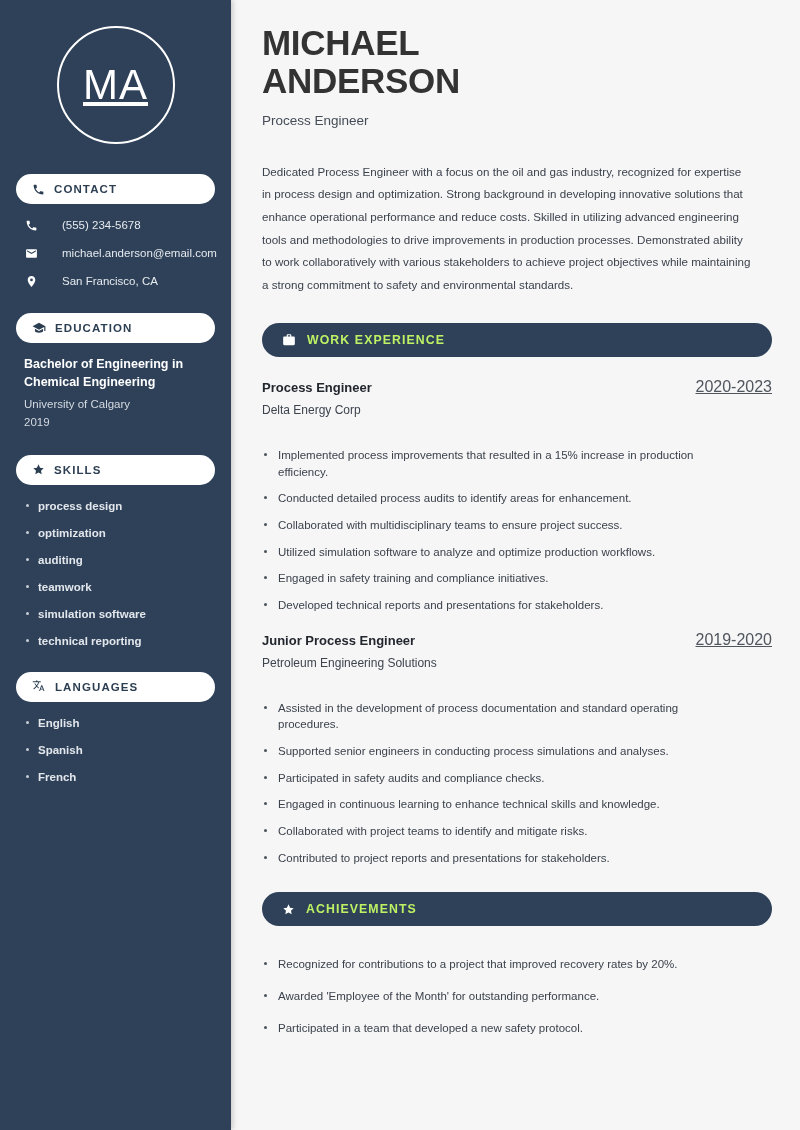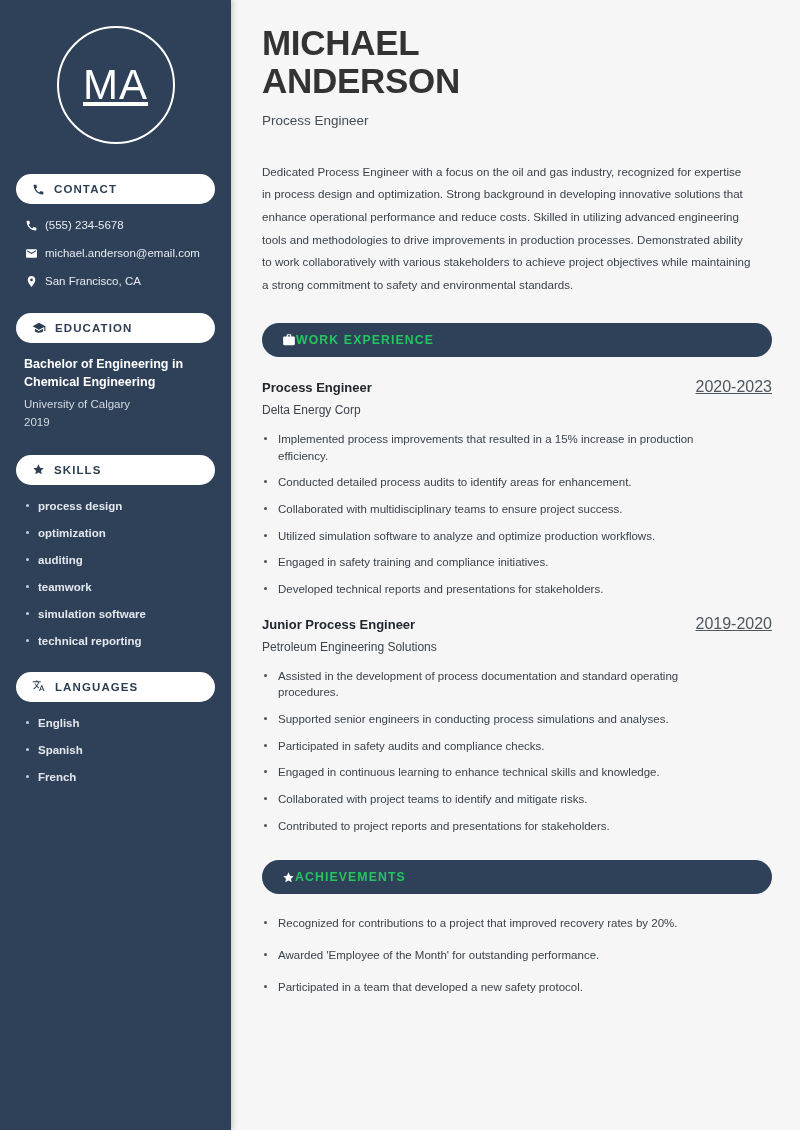--- a/index.html
+++ b/index.html
@@ -73,21 +73,21 @@
   .pill-light .ic { display: flex; align-items: center; }
   .pill-light svg { display: block; }
 
   .side-block { margin-bottom: 24px; }
   .side-block.first { margin-top: 0; }
 
   .contact-list { margin-top: 14px; padding-left: 8px; }
   .contact-row {
     display: flex;
     align-items: center;
-    gap: 7px;
+    gap: 24px;
     font-size: 11.5px;
     color: #e6eaee;
     margin-bottom: 13px;
     line-height: 1.3;
   }
   .contact-row .ic { width: 14px; display: flex; justify-content: center; flex: 0 0 14px; }
   .contact-row svg { display: block; }
 
   .edu-body { margin-top: 13px; padding-left: 8px; }
   .edu-degree {
@@ -147,25 +147,26 @@
   .summary {
     margin-top: 33px;
     font-size: 11.6px;
     line-height: 1.96;
     color: #3b424b;
     max-width: 490px;
   }
 
   .pill-dark {
     background: #2e4159;
-    color: #22c55e;
+    color: #bef264;
     border-radius: 999px;
     height: 34px;
     display: flex;
     align-items: center;
+    gap: 11px;
     padding: 0 20px;
     font-size: 12.3px;
     font-weight: bold;
     letter-spacing: 1.1px;
     margin-top: 26px;
     margin-bottom: 21px;
   }
   .pill-dark .ic { display: flex; align-items: center; }
   .pill-dark svg { display: block; }
 
@@ -185,21 +186,21 @@
     color: #50565e;
     white-space: nowrap;
     text-decoration: underline;
   }
   .job-company {
     margin-top: 7px;
     font-size: 12px;
     color: #3d444d;
   }
 
-  .main-ul { list-style: none; margin-top: 14px; }
+  .main-ul { list-style: none; margin-top: 30px; }
   .main-ul li {
     position: relative;
     font-size: 11.5px;
     line-height: 1.45;
     color: #3b424b;
     padding-left: 16px;
     margin-bottom: 10px;
     max-width: 476px;
   }
   .main-ul li::before {

